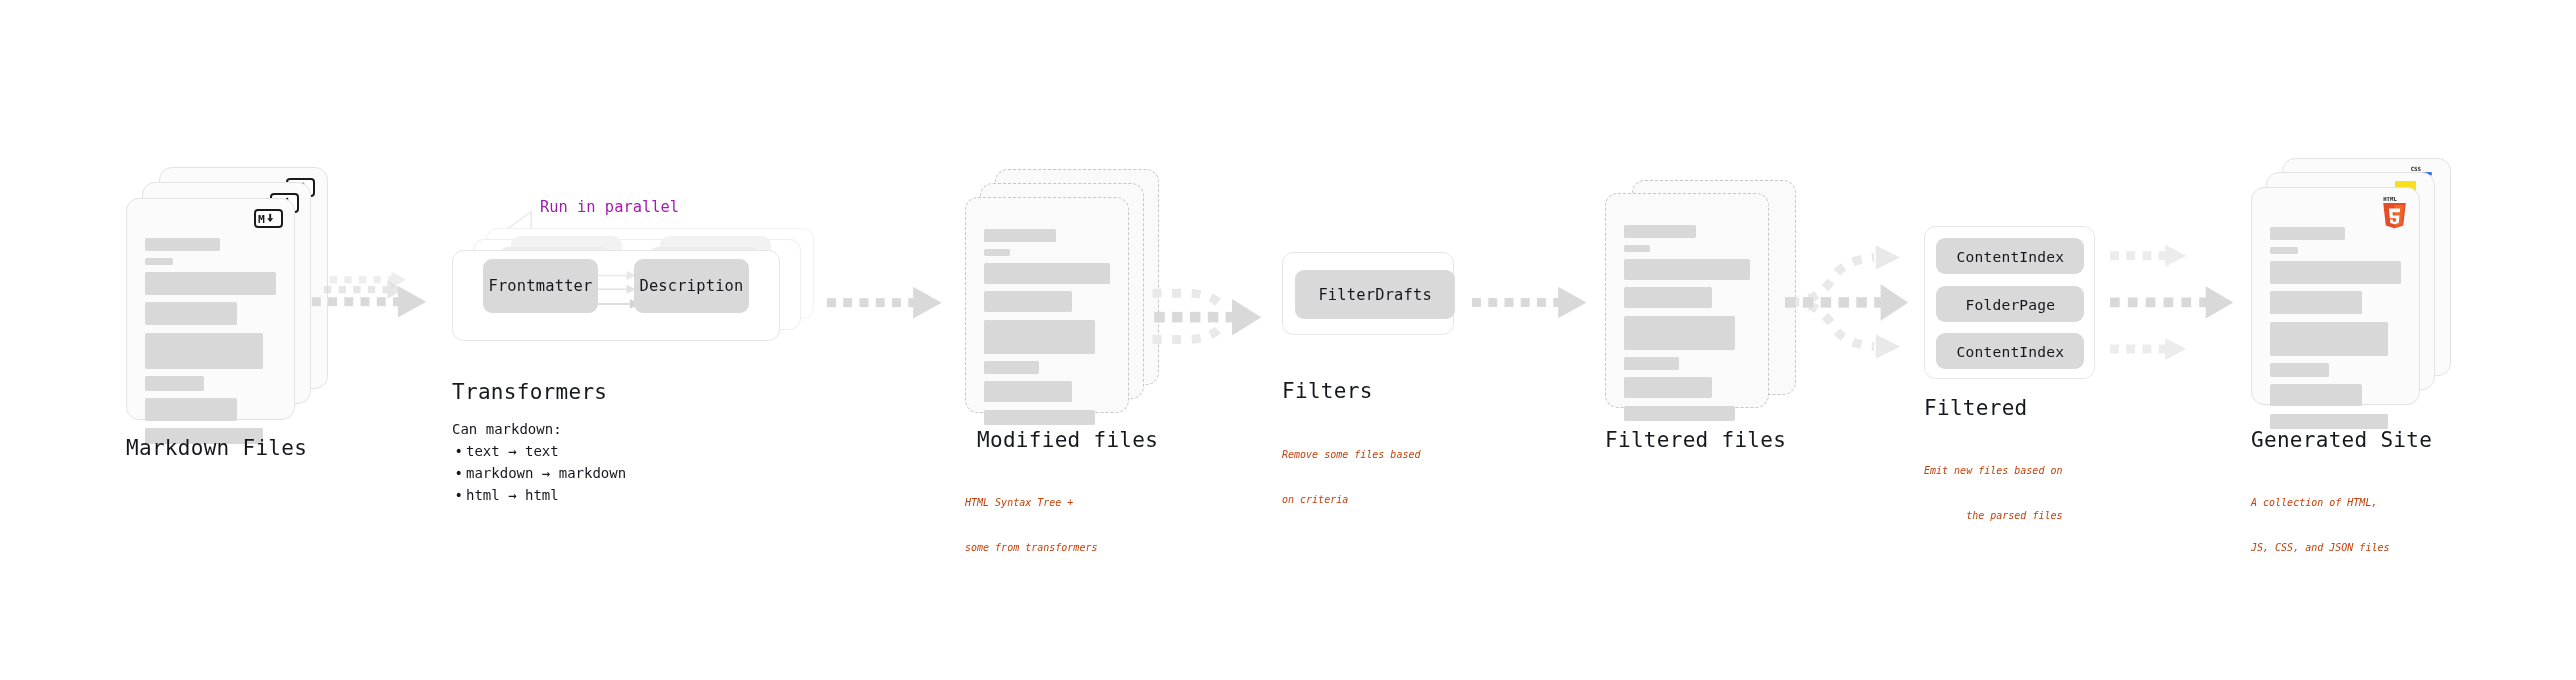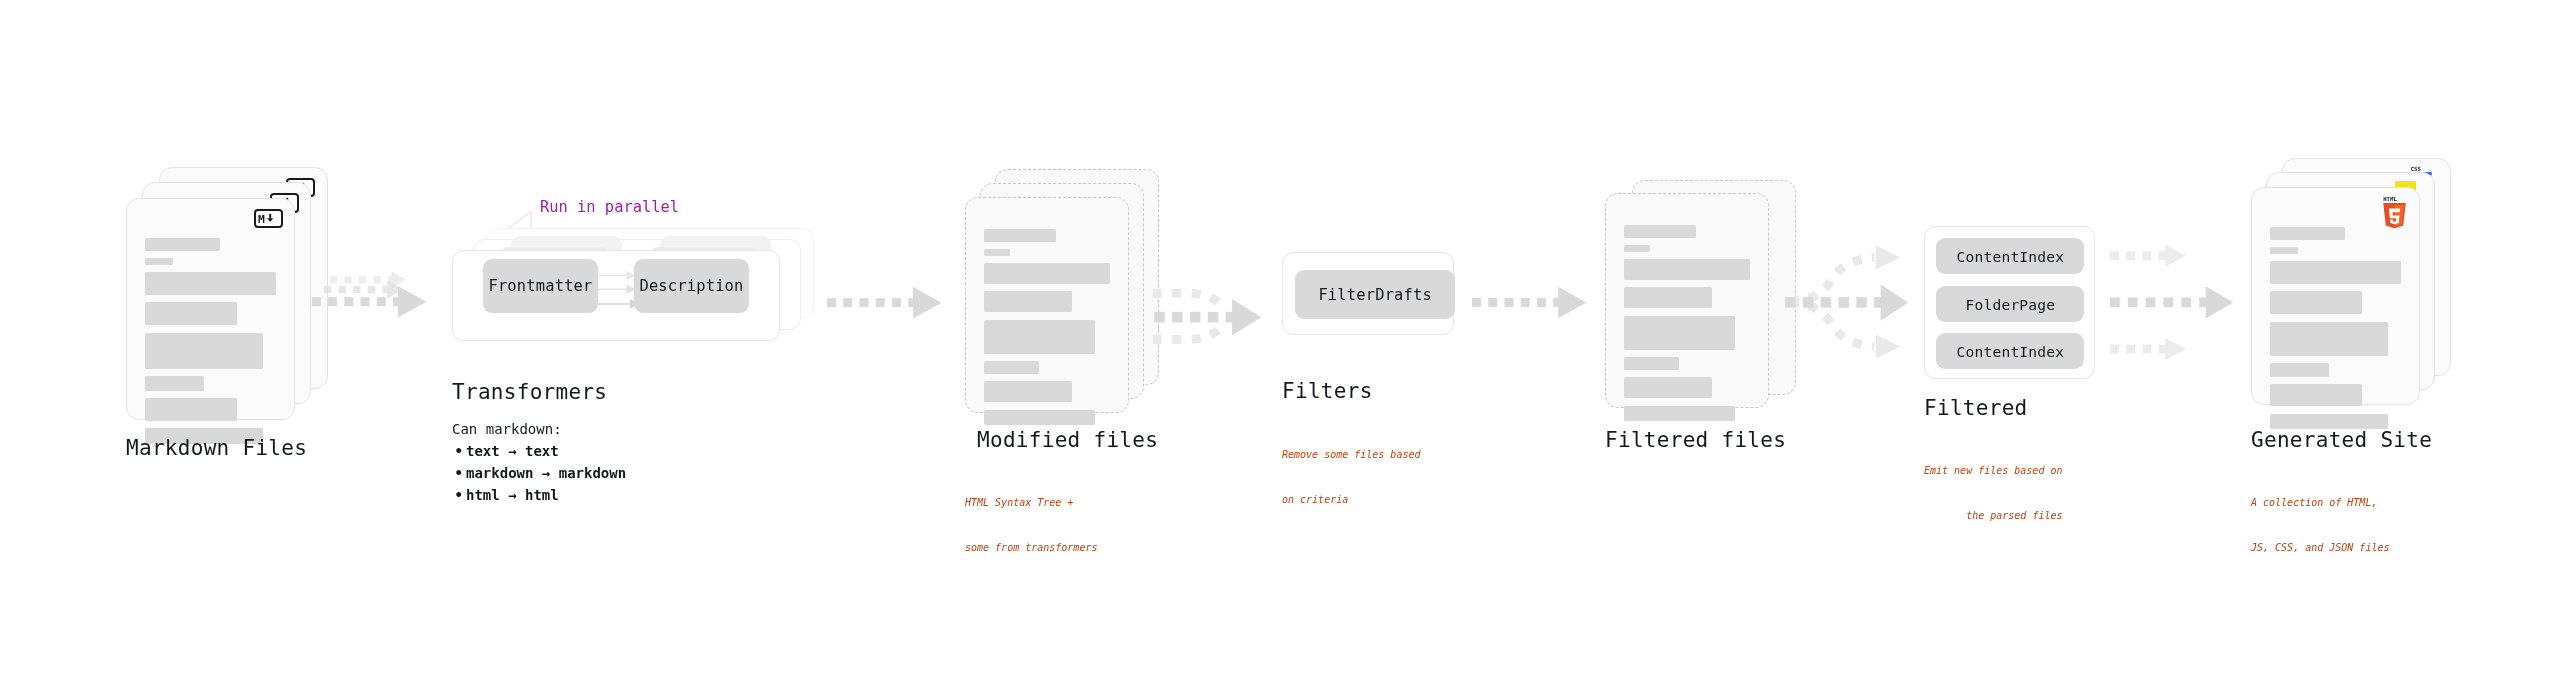--- a/index.html
+++ b/index.html
@@ -116,21 +116,21 @@
     color: #a21caf;
     white-space: nowrap;
   }
   .bullets {
     position: absolute;
     font-size: 14px;
     line-height: 1.55;
     color: #16181d;
   }
   .bullets .head { margin-bottom: 0.8px; }
-  .bullets ul { margin: 0; padding-left: 14px; list-style: none; font-weight: bold; }
+  .bullets ul { margin: 0; padding-left: 14px; list-style: none; }
   .bullets li { position: relative; white-space: pre; }
   .bullets li:before {
     content: "\2022";
     position: absolute;
     left: -11.4px;
   }
 
   
   .connector { position: absolute; }
   .connector svg { display: block; overflow: visible; }

